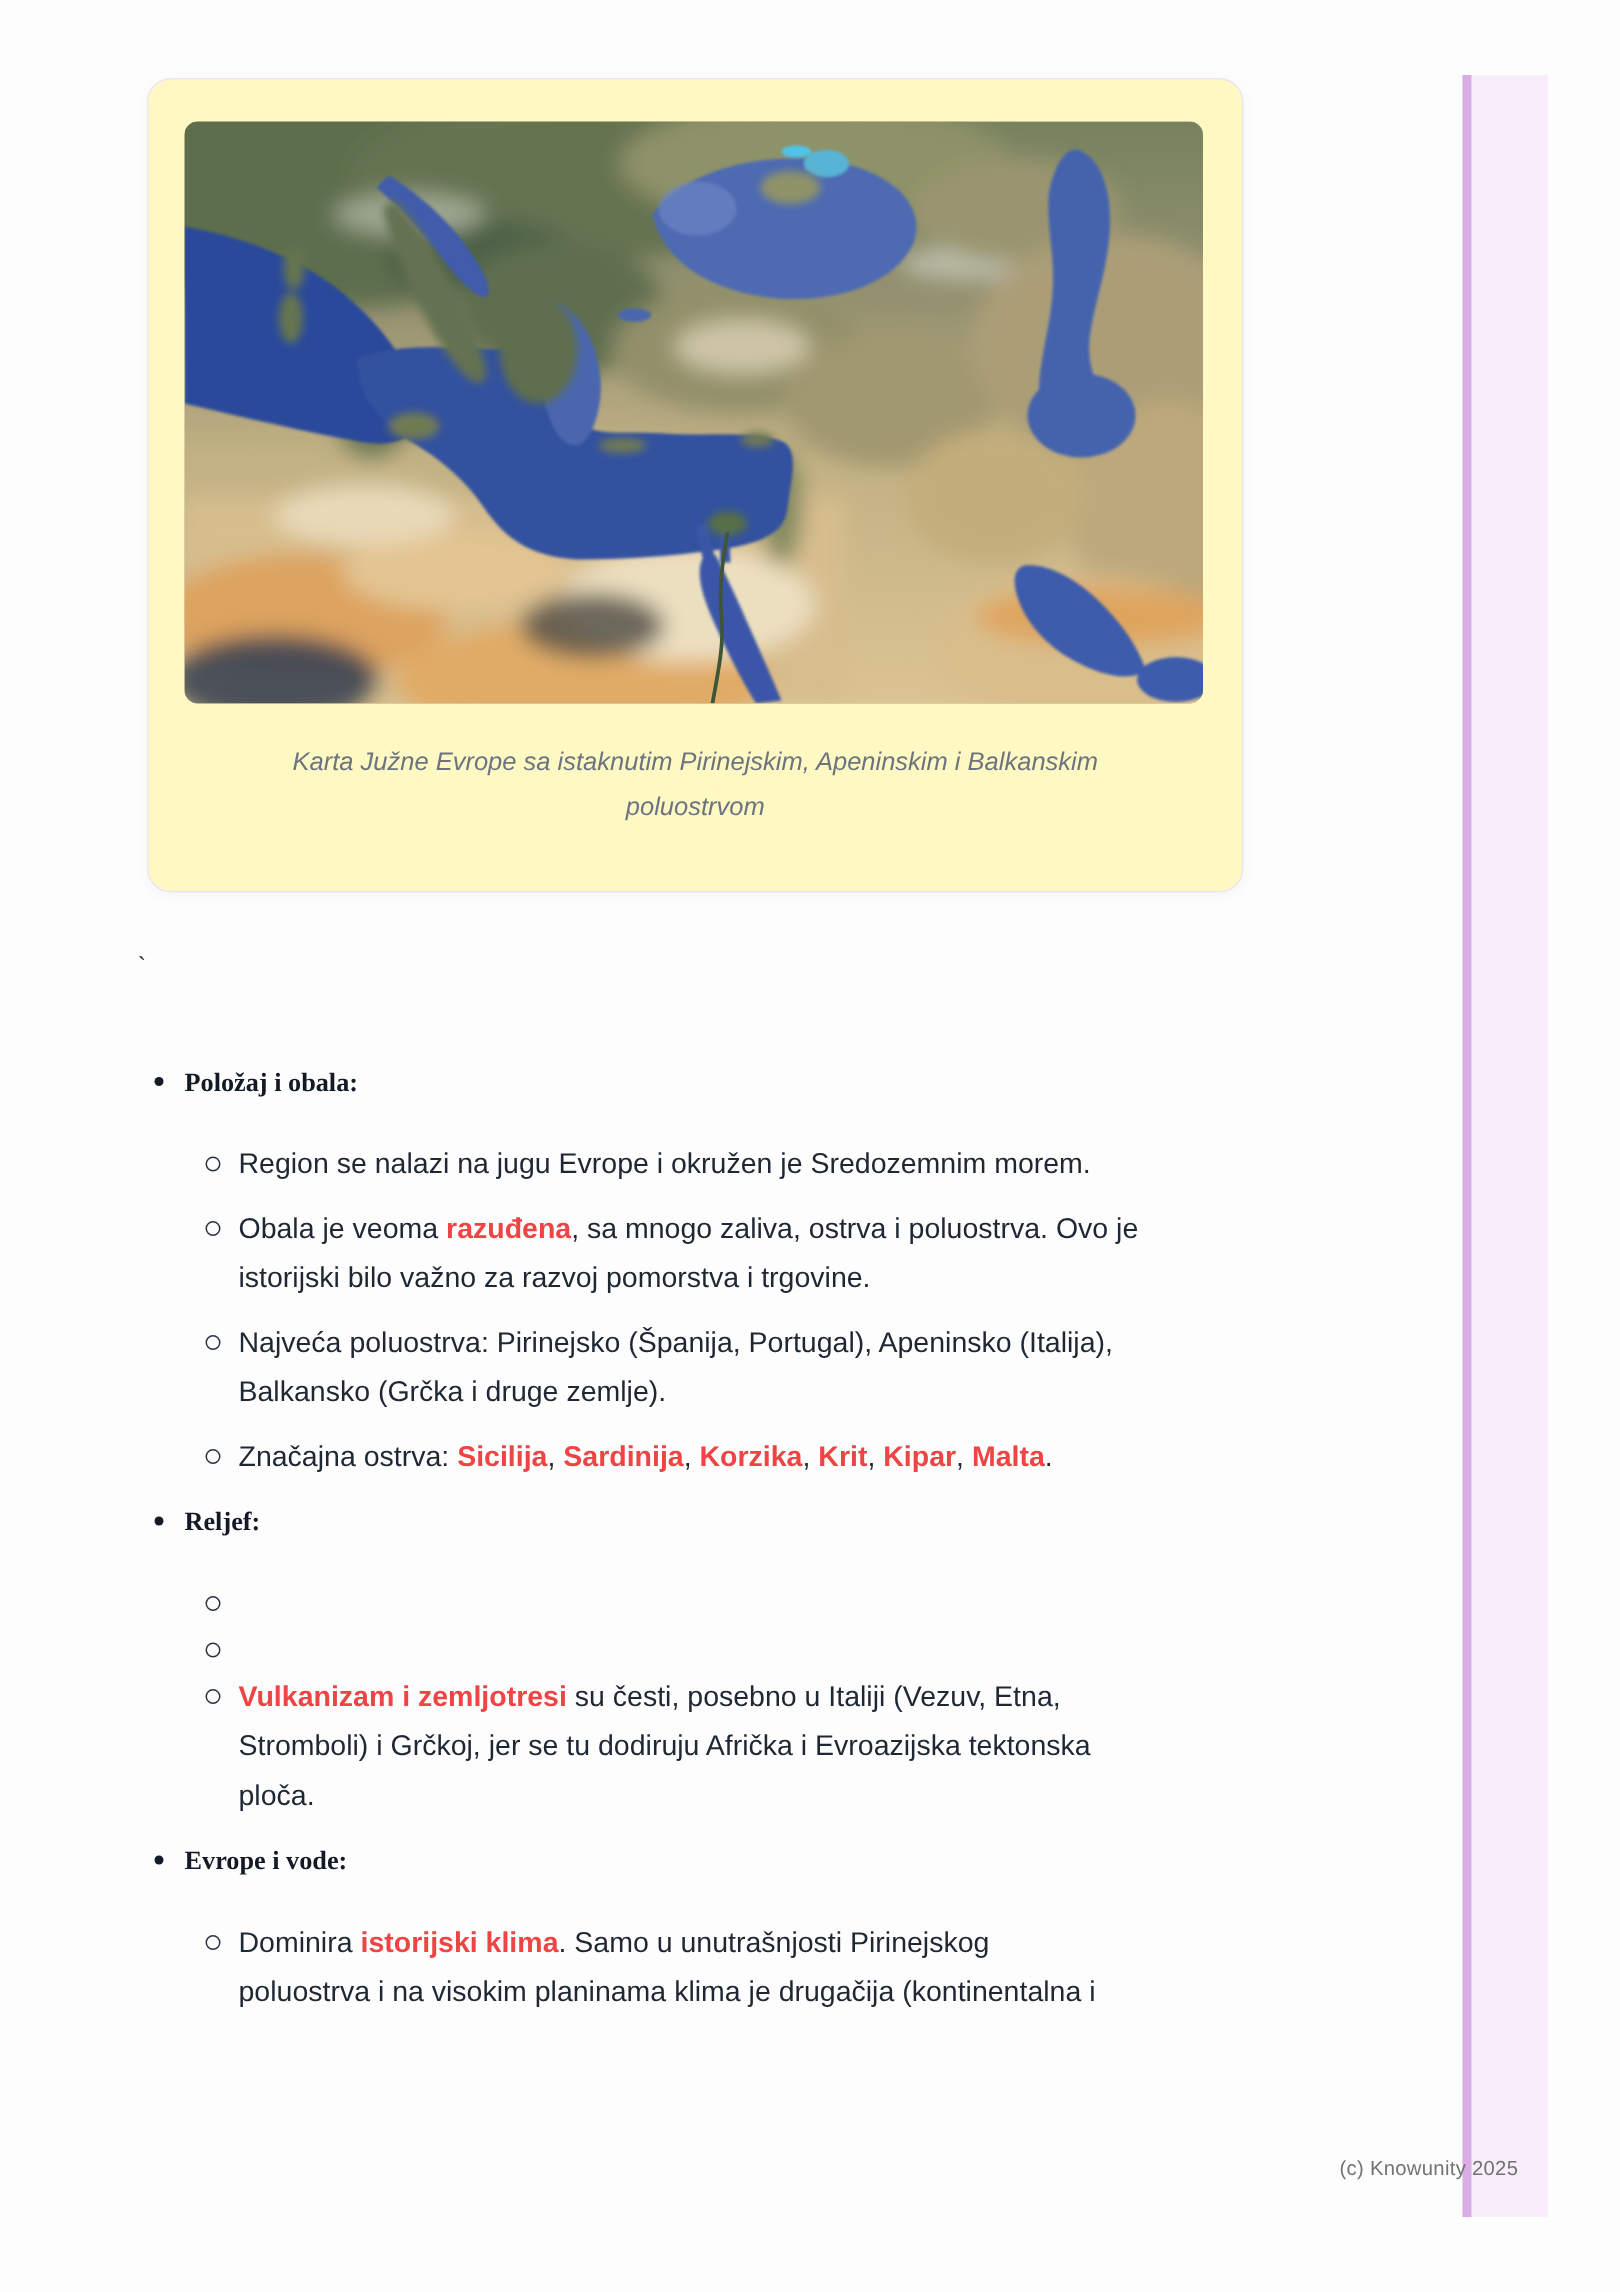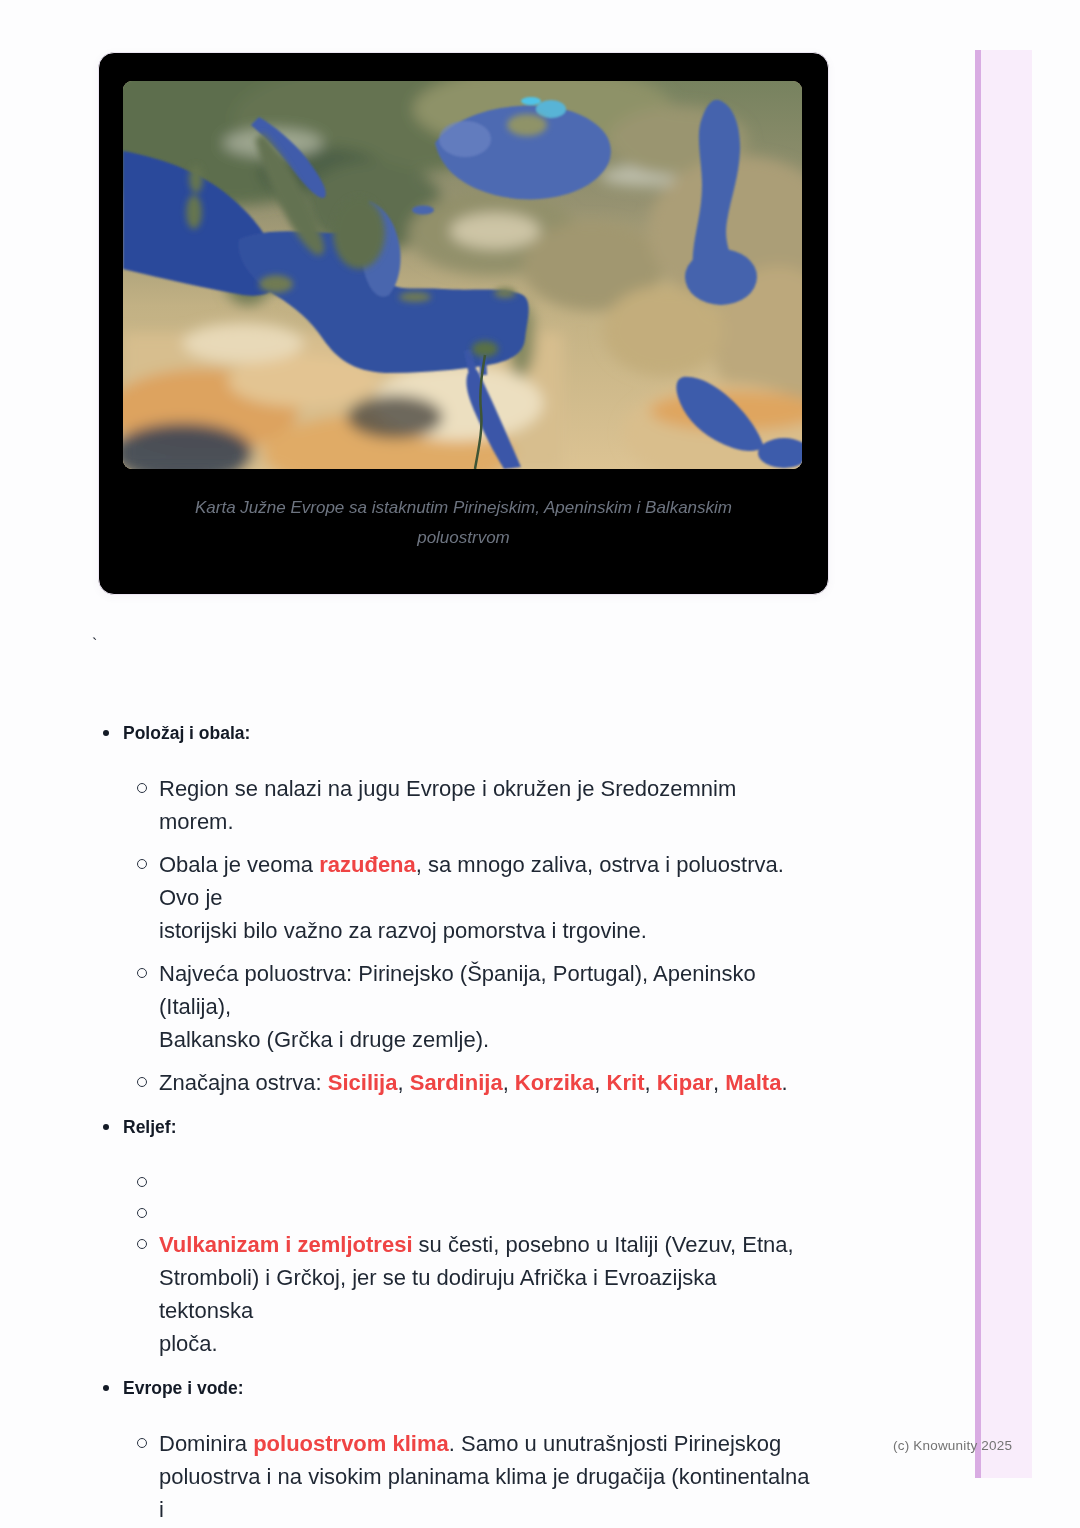--- a/index.html
+++ b/index.html
@@ -9,44 +9,44 @@
     font-family:"Liberation Sans", sans-serif;color:#1f2733;
   }
   
   .stripe{
     position:absolute;left:975px;top:50px;width:57px;height:1428px;
     background:#f9edfb;border-left:6px solid #d9ace3;box-sizing:border-box;
   }
   
   .card{
     position:absolute;left:98px;top:52px;width:729px;height:541px;
-    background:#000000;border:1.5px solid #ece5f2;border-radius:16px;
+    background:#fef9c3;border:1.5px solid #ece5f2;border-radius:16px;
     box-shadow:0 2px 8px rgba(90,70,110,0.05);
   }
   .map-wrap{
     position:absolute;left:24px;top:28px;width:679px;height:388px;
     border-radius:9px;overflow:hidden;background:#b9aa80;
   }
   .map-wrap svg{display:block;width:679px;height:388px;}
   .caption{
     position:absolute;left:0;top:440px;width:100%;
     text-align:center;font-style:italic;font-size:17px;line-height:30px;
     color:#6d7480;white-space:pre-line;
   }
   
   .stray{position:absolute;left:92px;top:636px;font-size:16px;color:#2b313c;}
   
   .content{position:absolute;left:95px;top:705px;width:720px;}
   .h-row{display:flex;align-items:flex-start;margin:20px 0 22px 0;}
-  .h-row:first-child{margin-top:12px;}
+  .h-row:first-child{margin-top:0;font-family:Liberation Serif, serif;}
   .disc{width:6px;height:6px;border-radius:50%;background:#141b26;margin:13px 14px 0 8px;flex:none;}
   .h-text{font-size:17.5px;font-weight:bold;line-height:33px;color:#131a26;}
   .i-row{display:flex;align-items:flex-start;margin:0 0 10px 0;}
   .ring{width:8px;height:8px;border:1.8px solid #2a3342;border-radius:50%;margin:11px 12px 0 42px;flex:none;box-sizing:content-box;}
-  .i-text{font-size:22px;line-height:33px;max-width:652px;white-space:pre-line;color:#1f2733;}
+  .i-text{font-size:19px;line-height:33px;max-width:652px;white-space:pre-line;color:#1f2733;}
   .i-text b{color:#ef4444;}
   
   .watermark{
     position:absolute;left:893px;top:1438px;z-index:3;
     font-size:13.5px;color:#737373;letter-spacing:.2px;
   }
 </style>
 </head>
 <body>
 
@@ -199,21 +199,21 @@
     </div>
 
       <div>
         <div class="h-row">
           <span class="disc"></span>
           <span class="h-text">Evrope i vode:</span>
         </div>
 
       <div class="i-row">
         <span class="ring"></span>
-        <span class="i-text"><span>Dominira </span><b>poluostrvom klima</b><span>. Samo u unutrašnjosti Pirinejskog
+        <span class="i-text"><span>Dominira </span><b>istorijski klima</b><span>. Samo u unutrašnjosti Pirinejskog
 poluostrva i na visokim planinama klima je drugačija (kontinentalna i</span></span>
       </div>
     </div>
     </div>
 
   <div class="watermark">(c) Knowunity 2025</div>
 
 </div>
 
 </body></html>

